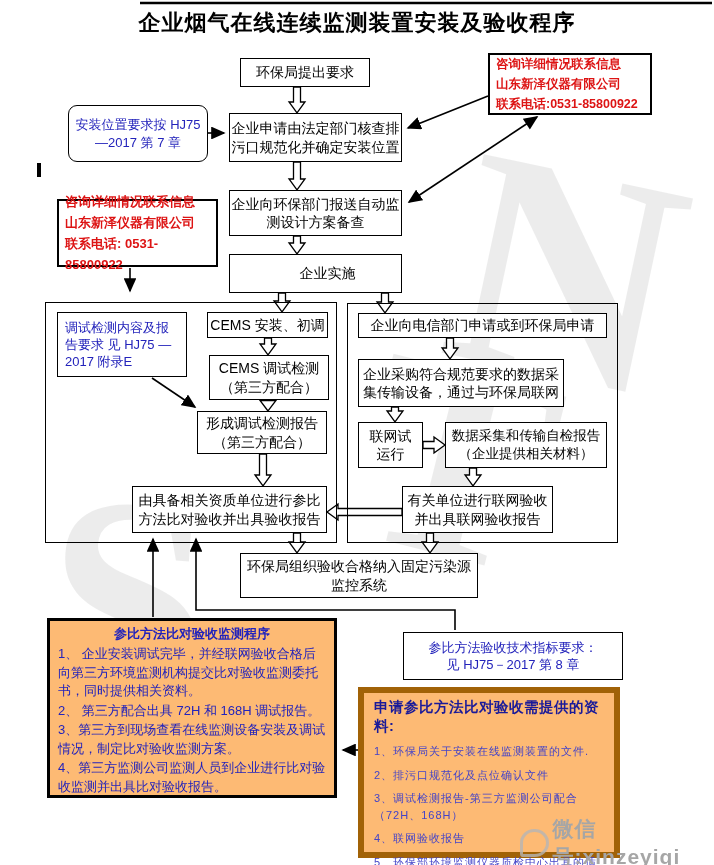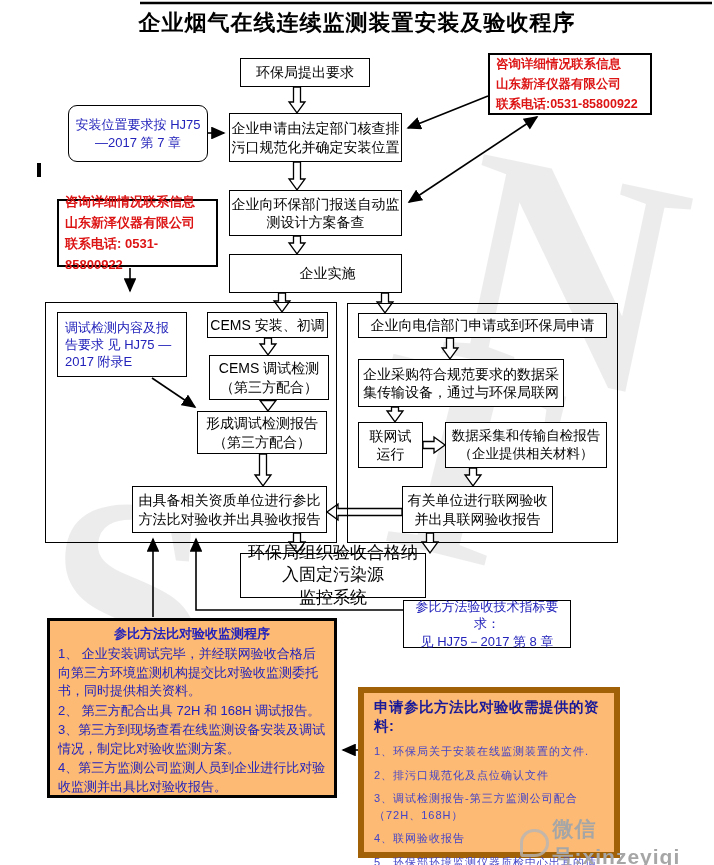--- a/index.html
+++ b/index.html
@@ -130,24 +130,24 @@
 
   <div class="box" style="left:358px;top:422px;width:65px;height:46px;">联网试
 运行</div>
 
   <div class="box" style="left:445px;top:422px;width:162px;height:46px;font-size:13.5px;">数据采集和传输自检报告
 （企业提供相关材料）</div>
 
   <div class="box" style="left:402px;top:486px;width:151px;height:47px;">有关单位进行联网验收
 并出具联网验收报告</div>
 
-  <div class="box" style="left:240px;top:553px;width:186px;height:45px;font-size:17px;">环保局组织验收合格纳入固定污染源
+  <div class="box" style="left:240px;top:553px;width:238px;height:45px;font-size:14px;">环保局组织验收合格纳入固定污染源
 监控系统</div>
 
-  <div class="box blue annot" style="left:403px;top:600px;width:168px;height:48px;">参比方法验收技术指标要求：
+  <div class="box blue annot" style="left:403px;top:632px;width:220px;height:48px;">参比方法验收技术指标要求：
 见  HJ75－2017 第  8 章</div>
 
   <div class="bigbox" id="ref-procedure" style="left:47px;top:618px;width:290px;height:180px;">
     <div class="bb-title">参比方法比对验收监测程序</div>
     <div class="bb-item">1、 企业安装调试完毕，并经联网验收合格后向第三方环境监测机构提交比对验收监测委托书，同时提供相关资料。</div>
     <div class="bb-item">2、 第三方配合出具 72H 和 168H 调试报告。</div>
     <div class="bb-item">3、第三方到现场查看在线监测设备安装及调试情况，制定比对验收监测方案。</div>
     <div class="bb-item">4、第三方监测公司监测人员到企业进行比对验收监测并出具比对验收报告。</div>
   </div>
 

